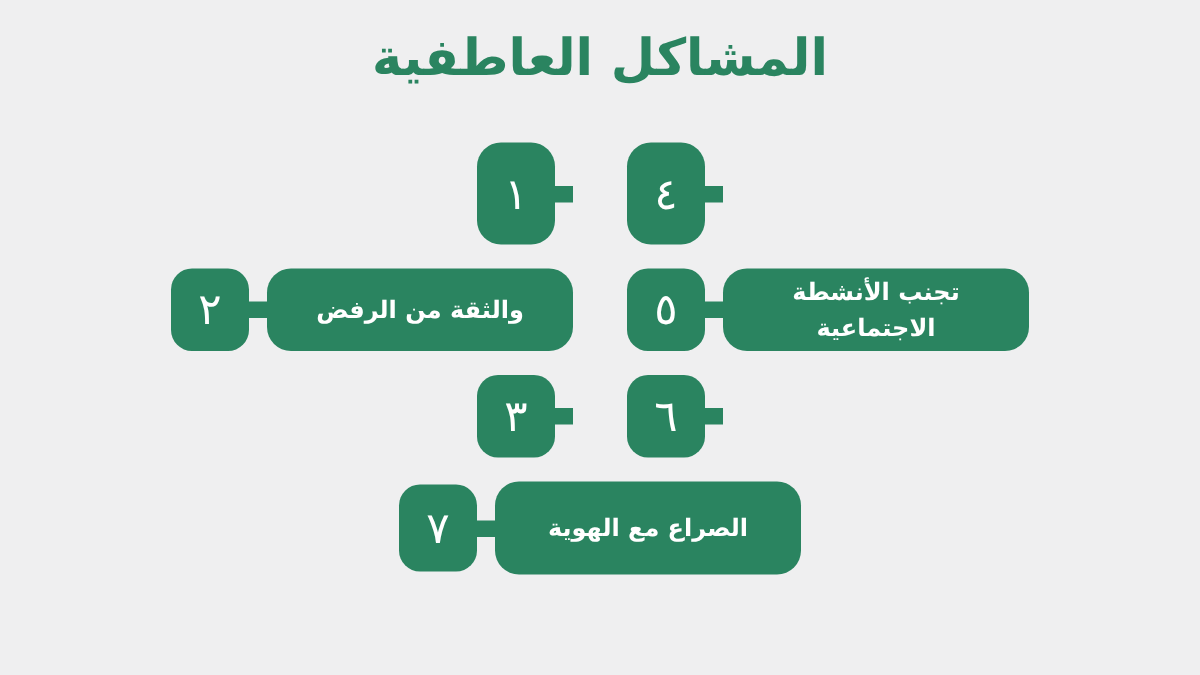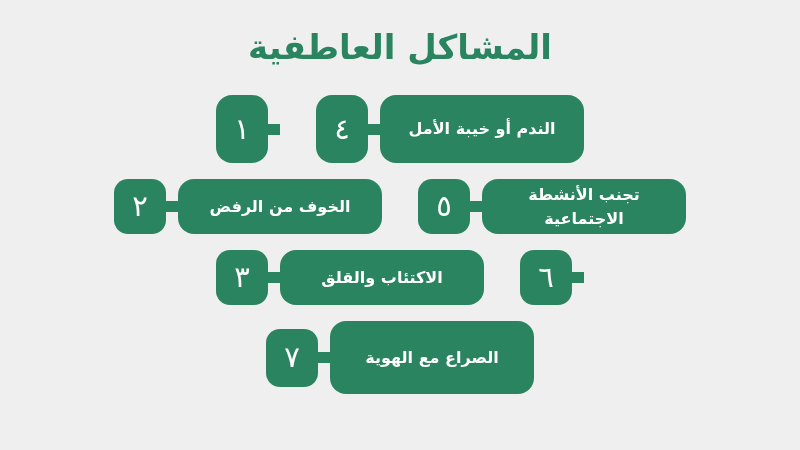--- a/index.html
+++ b/index.html
@@ -27,21 +27,20 @@
     top: 18px;
     left: 0;
     width: 800px;
     text-align: center;
     font-size: 34px;
     font-weight: bold;
     color: #2a8460;
     letter-spacing: 0px;
     line-height: 1.25;
     direction: rtl;
-    margin-top: 8px;
   }
 
   
   .rows {
     position: absolute;
     top: 95px;
     left: 0;
     width: 800px;
   }
 
@@ -107,63 +106,61 @@
   .row-1 .badge { height: 68px; border-radius: 16px; }
   .row-1 .label { width: 204px; height: 68px; }
 
   .row-2 .badge { height: 55px; }
   .row-2 .label { width: 204px; height: 55px; }
 
   .row-3 .badge { height: 55px; }
   .row-3 .label { width: 204px; height: 55px; }
 
   .row-4 .badge { height: 58px; }
-  .row-4 .label { width: 204px; height: 73px; }
+  .row-4 .label { width: 204px; height: 62px; }
 </style>
 </head>
 <body>
 
 <div id="infographic">
 
   <div class="title">المشاكل العاطفية</div>
 
   <div class="rows">
 
     <div class="row row-1">
       <div class="item">
         <div class="badge">١</div>
         <div class="connector"></div>
       </div>
 
       <div class="item">
         <div class="badge">٤</div>
         <div class="connector"></div>
-        <div class="label">الندم أو خيبة الأمل</div>
       </div>
     </div>
 
     <div class="row row-2">
       <div class="item">
         <div class="badge">٢</div>
         <div class="connector"></div>
-        <div class="label">الخوف من الرفض</div>
+        <div class="label">والثقة من الرفض</div>
       </div>
 
       <div class="item">
         <div class="badge">٥</div>
         <div class="connector"></div>
         <div class="label">تجنب الأنشطة الاجتماعية</div>
       </div>
     </div>
 
     <div class="row row-3">
       <div class="item">
         <div class="badge">٣</div>
         <div class="connector"></div>
-        <div class="label">الاكتئاب والقلق</div>
       </div>
 
       <div class="item">
         <div class="badge">٦</div>
         <div class="connector"></div>
       </div>
     </div>
 
     <div class="row row-4 row-last">
       <div class="item">

